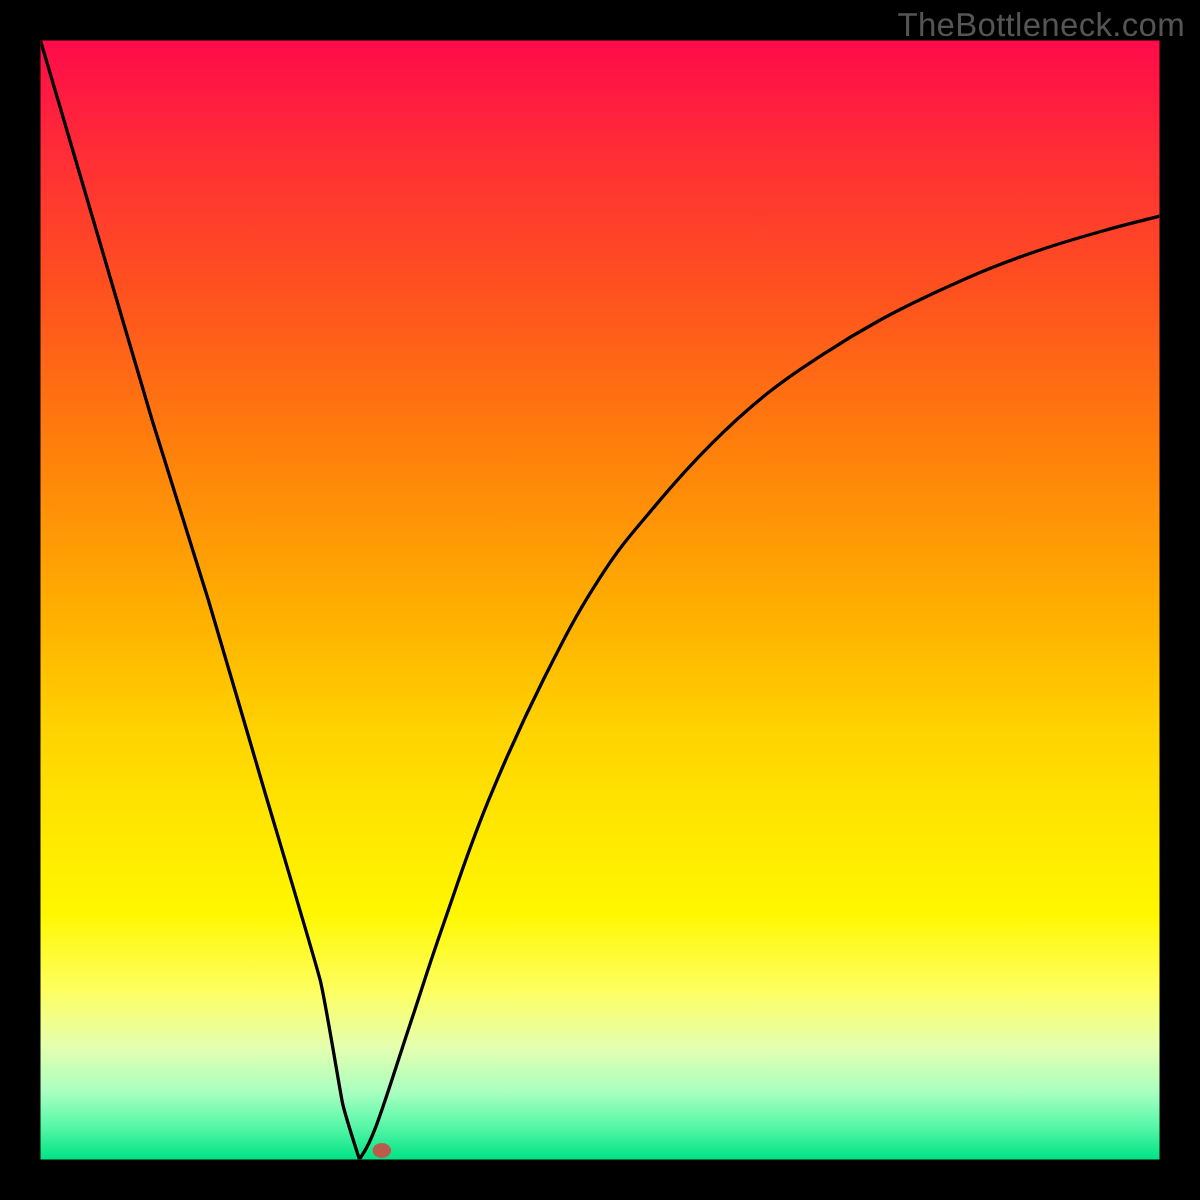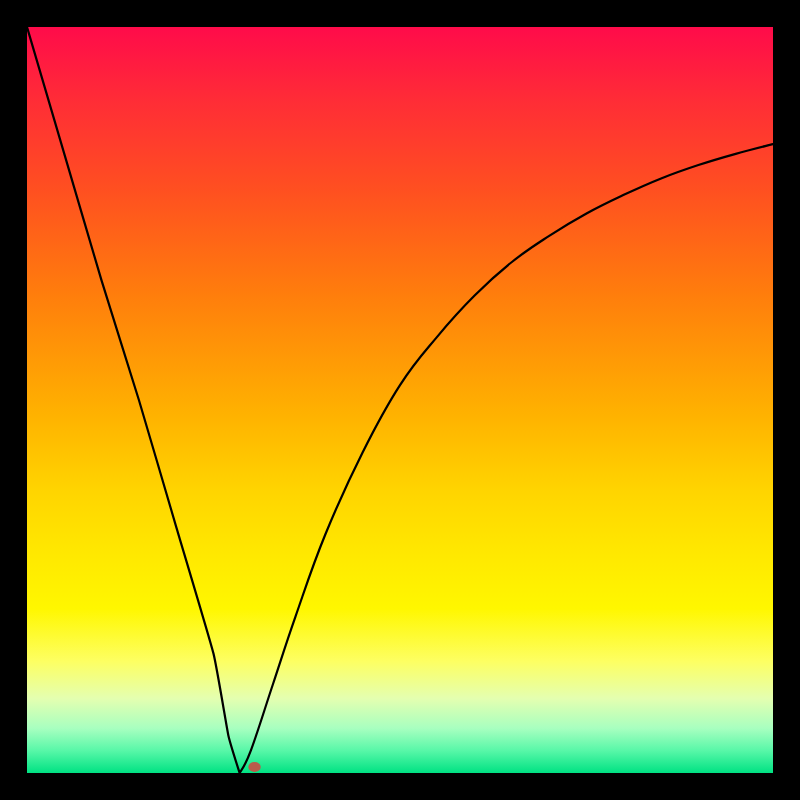--- a/index.html
+++ b/index.html
@@ -71,13 +71,14 @@
 </head>
 <body>
 
 <div class="frame">
   <div class="plot">
     <svg class="curve" viewBox="0 0 746 746" preserveAspectRatio="none">
       <path d="M 0.00 0.00 C 2.49 8.45, 32.33 109.91, 37.30 126.82 C 42.27 143.73, 69.63 237.23, 74.60 253.64 C 79.57 270.05, 106.93 356.59, 111.90 373.00 C 116.87 389.41, 144.23 482.91, 149.20 499.82 C 154.17 516.73, 183.02 612.71, 186.50 626.64 C 189.98 640.57, 199.68 700.74, 201.42 708.70 C 203.16 716.66, 211.86 743.51, 212.61 746.00 L 212.61 746.00 C 214.85 741.52, 217.09 741.52, 223.80 723.62 C 230.51 705.72, 237.23 683.34, 246.18 656.48 C 255.13 629.62, 258.12 619.18, 268.56 589.34 C 279.00 559.50, 284.97 540.10, 298.40 507.28 C 311.83 474.46, 320.78 455.06, 335.70 425.22 C 350.62 395.38, 358.08 381.21, 373.00 358.08 C 387.92 334.95, 395.38 327.49, 410.30 309.59 C 425.22 291.69, 432.68 283.48, 447.60 268.56 C 462.52 253.64, 469.98 246.93, 484.90 234.99 C 499.82 223.05, 507.28 218.58, 522.20 208.88 C 537.12 199.18, 544.58 194.71, 559.50 186.50 C 574.42 178.29, 581.88 174.86, 596.80 167.85 C 611.72 160.84, 619.18 157.41, 634.10 151.44 C 649.02 145.47, 656.48 142.93, 671.40 138.01 C 686.32 133.09, 693.78 131.00, 708.70 126.82 C 723.62 122.64, 738.54 119.06, 746.00 117.12"></path>
       <ellipse class="marker" cx="227.53" cy="740.03" rx="6.2" ry="5.0" style="fill: rgb(187, 91, 75);"></ellipse>
     </svg>
   </div>
+  <div class="watermark">TheBottleneck.com</div>
 </div>
 
 </body></html>

